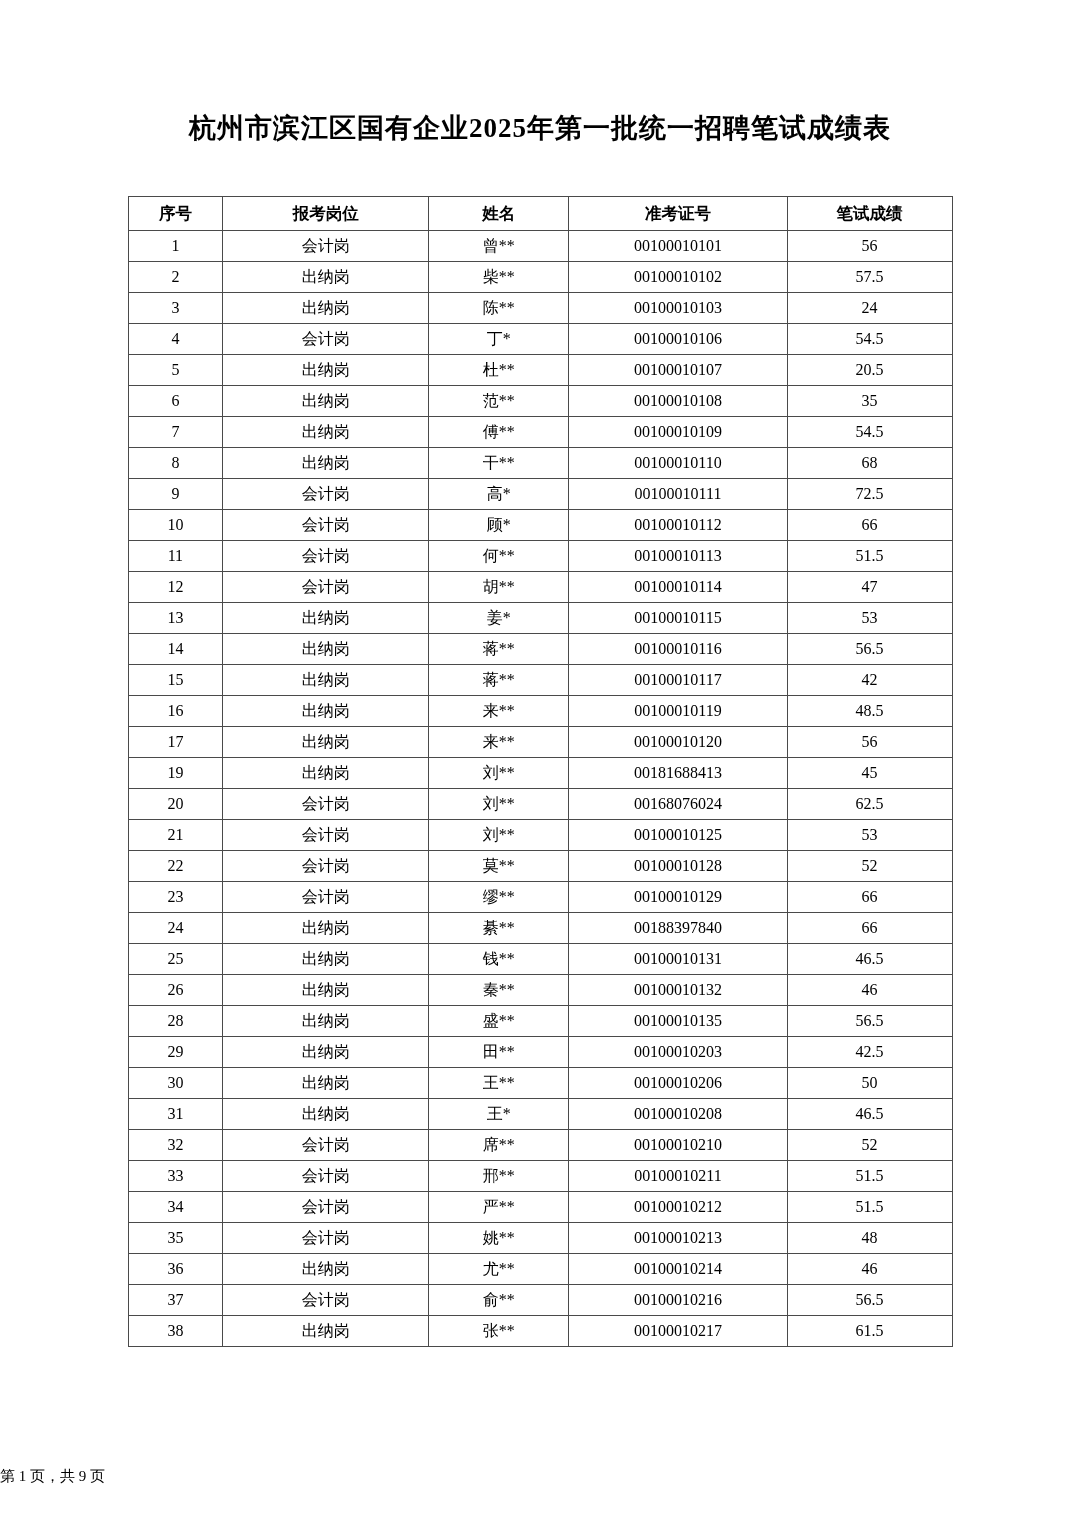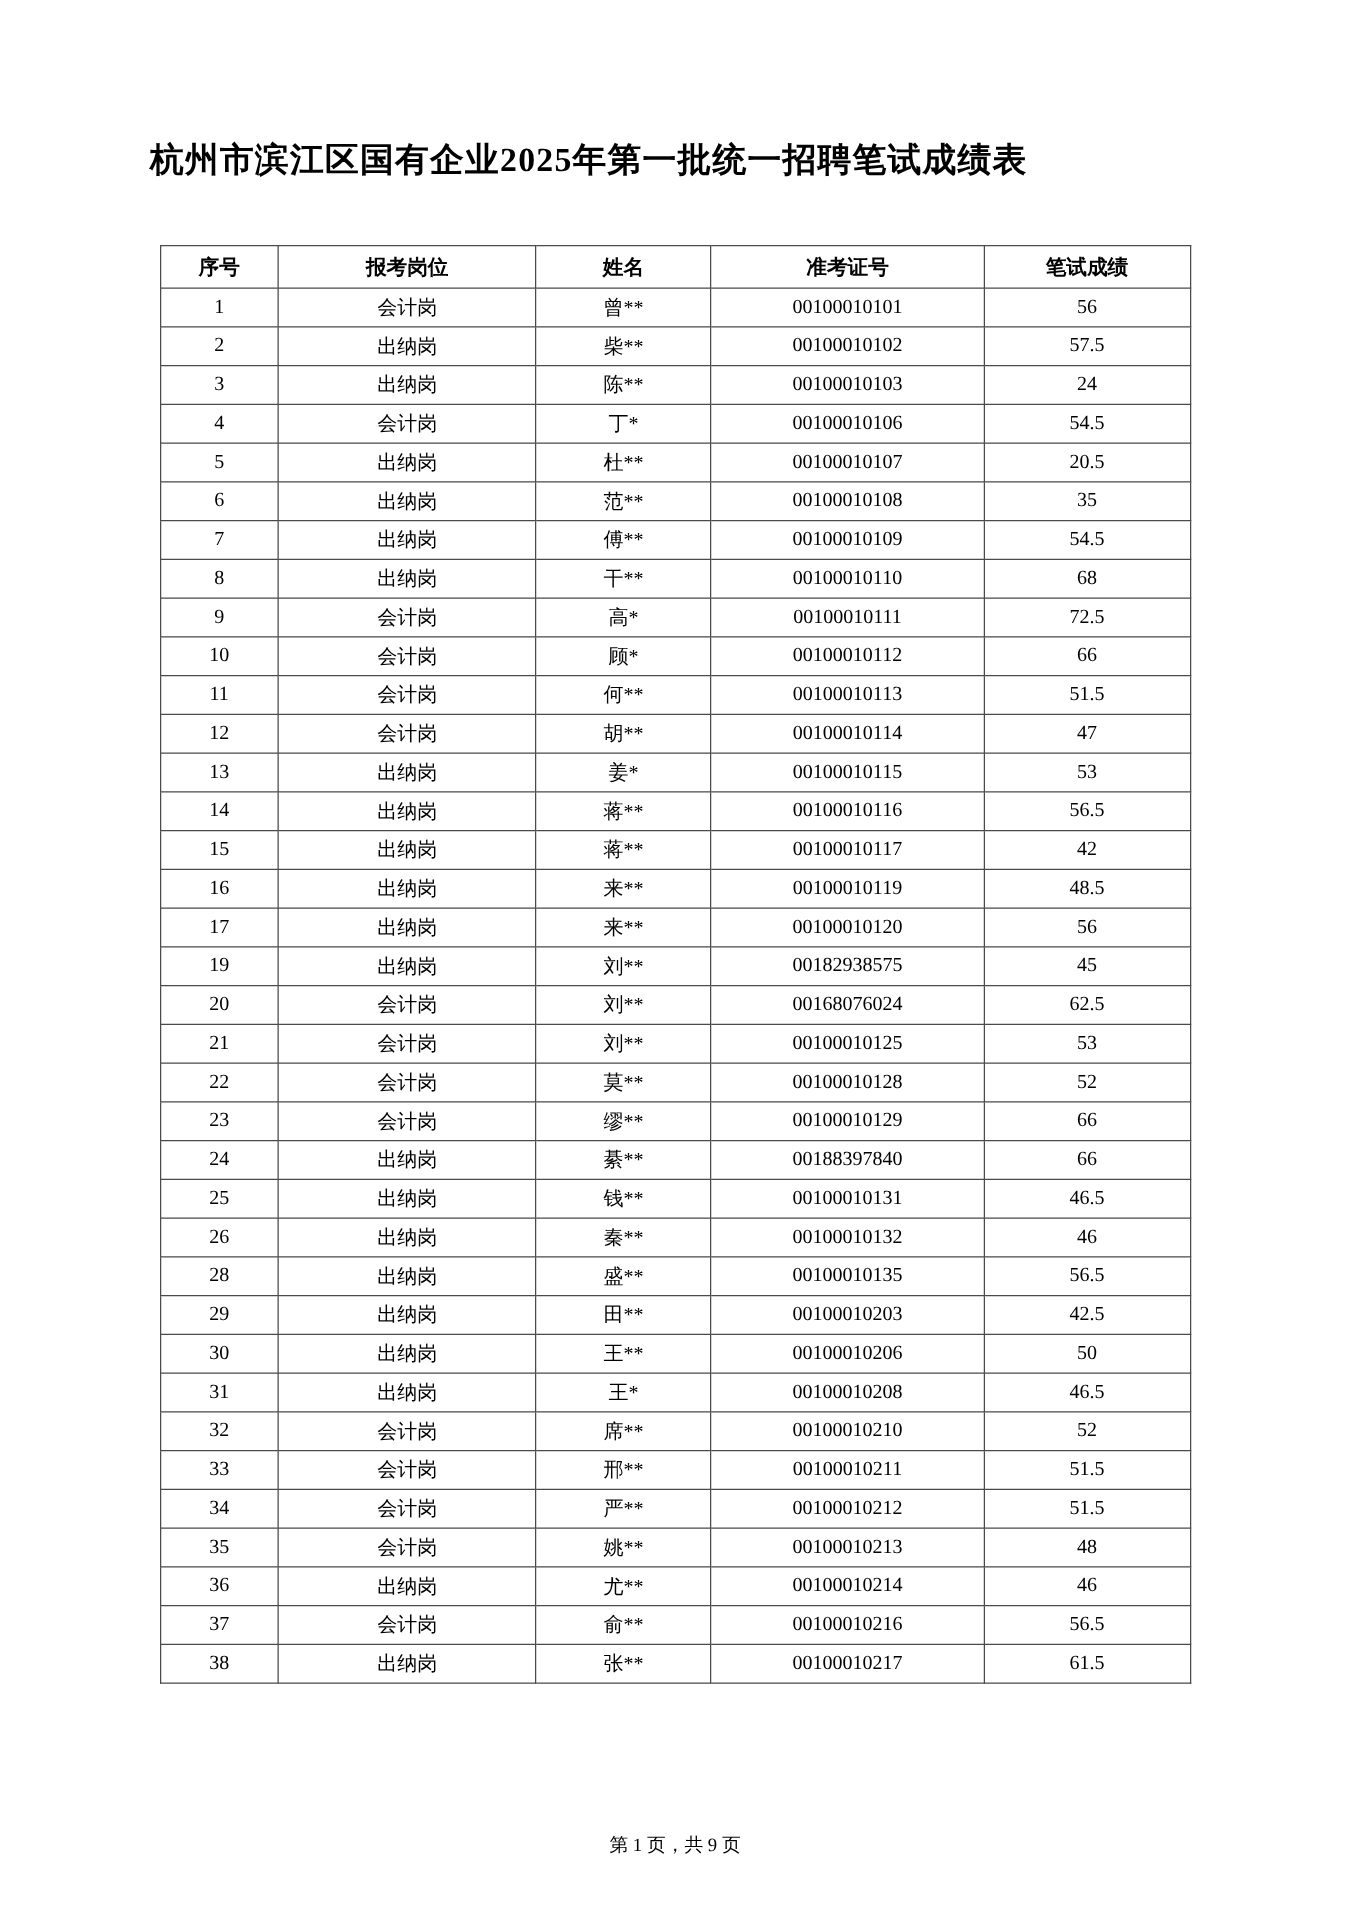--- a/index.html
+++ b/index.html
@@ -10,20 +10,21 @@
   }
   .page {
     width: 1080px;
     height: 1528px;
     margin: 0 auto;
     position: relative;
     background: #ffffff;
     padding: 110px 120px 0 120px;
   }
   .doc-title {
+    text-align: center;
     font-size: 27px;
     font-weight: bold;
     letter-spacing: 1px;
     margin-bottom: 50px;
     font-family: "Liberation Serif", "DejaVu Serif", serif;
   }
   table.score-table {
     width: 825px;
     border-collapse: collapse;
     table-layout: fixed;
@@ -47,21 +48,20 @@
   .col-index    { width: 11.5%; }
   .col-position { width: 25%; }
   .col-name     { width: 17%; }
   .col-examid   { width: 26.5%; }
   .col-score    { width: 20%; }
   .page-footer {
     position: absolute;
     bottom: 42px;
     left: 0;
     width: 100%;
-    text-align: center;
     font-size: 15px;
     color: #000000;
     font-family: "Liberation Serif", "DejaVu Serif", serif;
   }
 </style>
 </head>
 <body>
 
 <div class="page">
 
@@ -201,21 +201,21 @@
           <td>17</td>
           <td>出纳岗</td>
           <td>来**</td>
           <td>00100010120</td>
           <td>56</td>
         </tr>
         <tr>
           <td>19</td>
           <td>出纳岗</td>
           <td>刘**</td>
-          <td>00182938575</td>
+          <td>00181688413</td>
           <td>45</td>
         </tr>
         <tr>
           <td>20</td>
           <td>会计岗</td>
           <td>刘**</td>
           <td>00168076024</td>
           <td>62.5</td>
         </tr>
         <tr>

